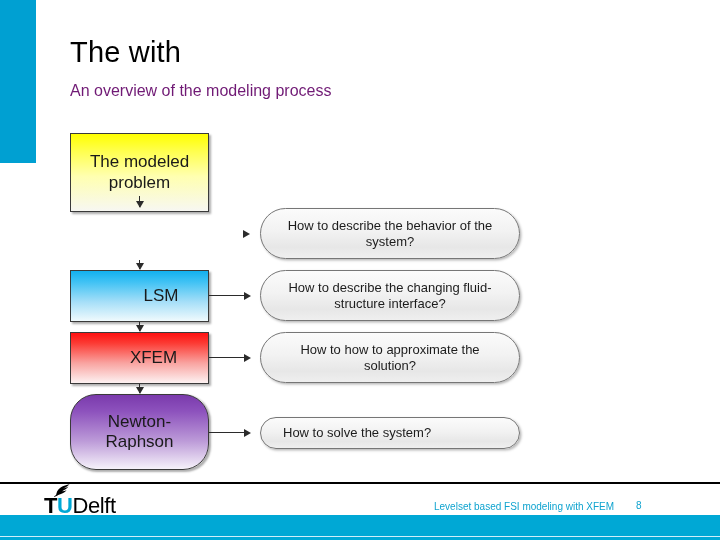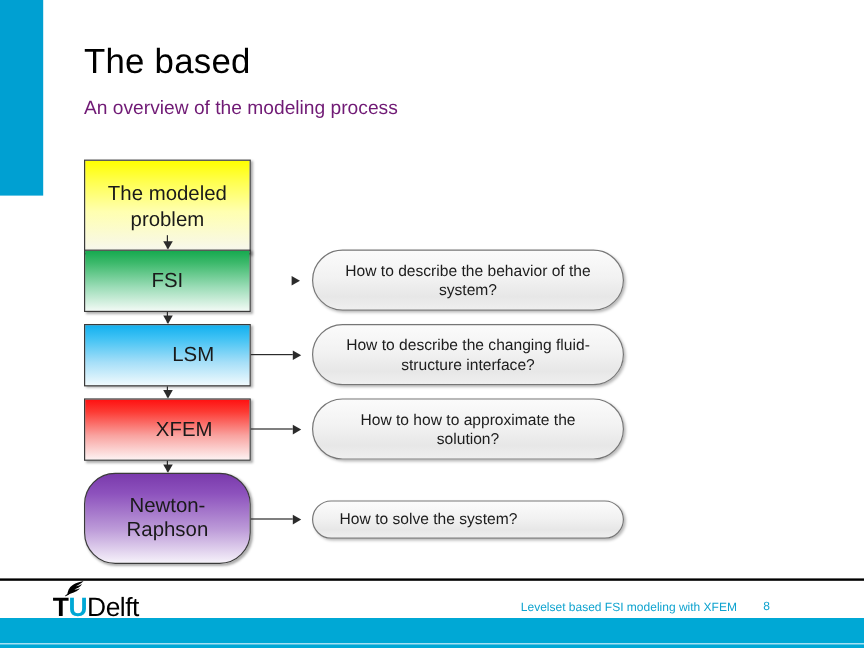--- a/index.html
+++ b/index.html
@@ -224,28 +224,25 @@
     color: #0fa3cf;
   }
 </style>
 </head>
 <body>
 
 <div id="slide">
 
   <div class="left-bar"></div>
 
-  <div class="slide-title">The based</div>
+  <div class="slide-title">The with</div>
   <div class="slide-subtitle">An overview of the modeling process</div>
 
   <div class="stage-box" id="stage-problem">
     <span class="label">The modeled problem</span>
-  </div>
-  <div class="stage-box" id="stage-fsi">
-    <span class="label">FSI</span>
   </div>
   <div class="stage-box" id="stage-lsm">
     <span class="label">LSM</span>
   </div>
   <div class="stage-box" id="stage-xfem">
     <span class="label">XFEM</span>
   </div>
   <div class="stage-box" id="stage-newton">
     <span class="label">Newton-Raphson</span>
   </div>

